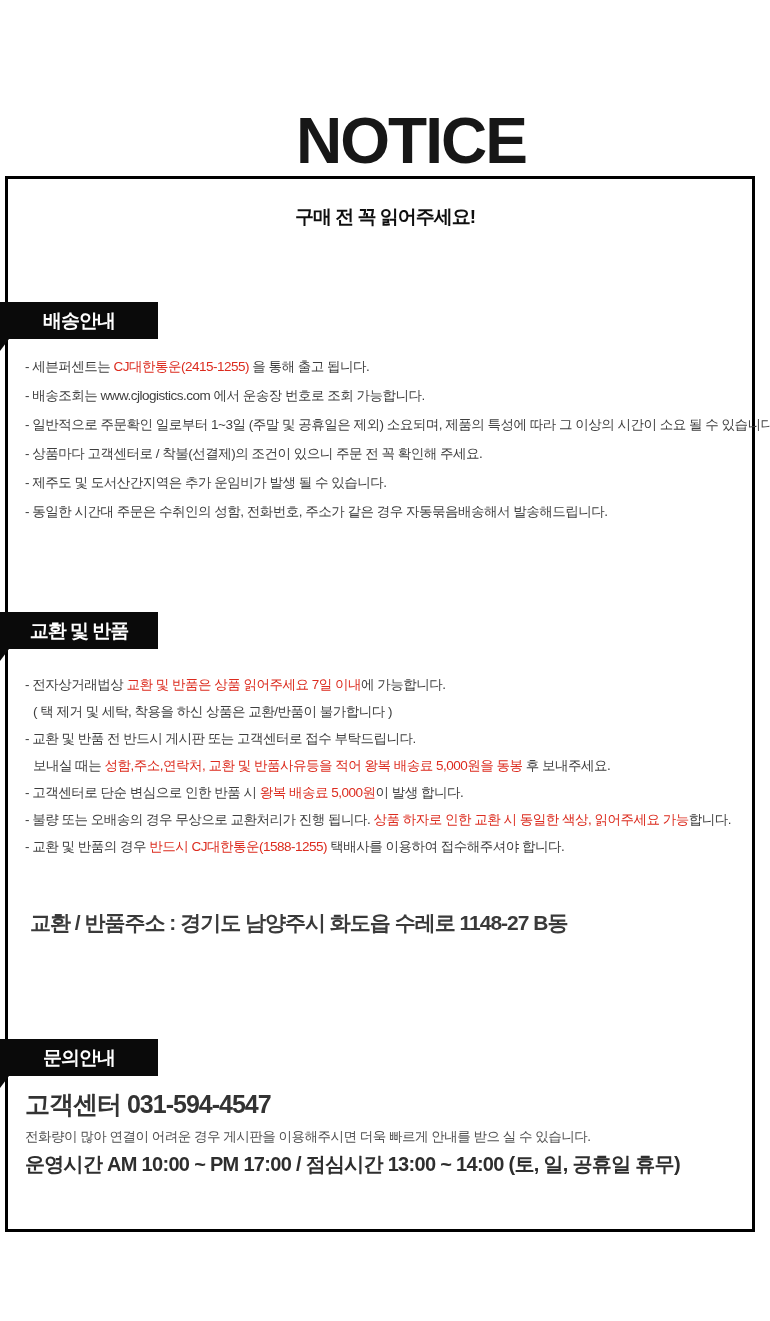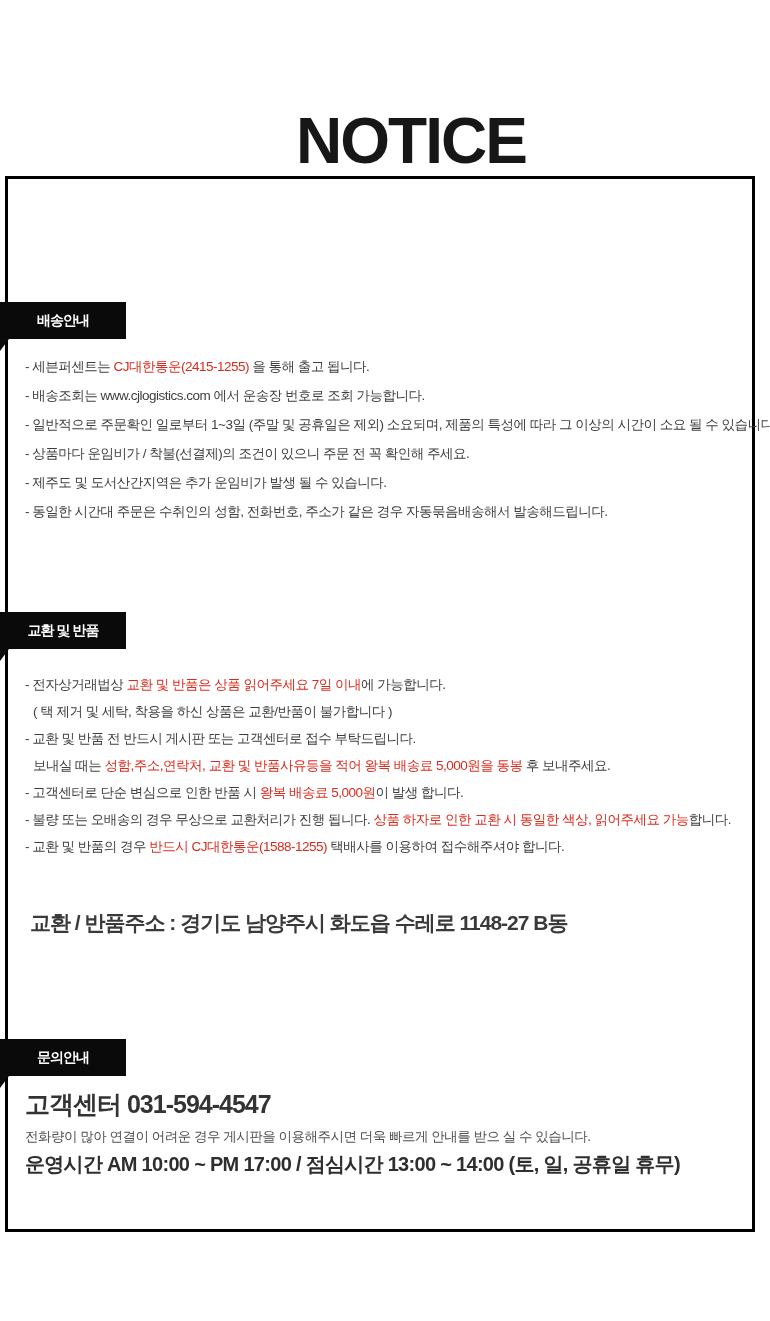--- a/index.html
+++ b/index.html
@@ -15,22 +15,22 @@
   }
   .frame {
     position:absolute; left:5px; top:176px; width:750px; height:1056px;
     border:3px solid #000; box-sizing:border-box; background:#fff; z-index:0;
   }
   .subtitle {
     position:absolute; top:204px; left:0; width:100%; text-align:center;
     font-size:19px; font-weight:bold; color:#0f0f0f; letter-spacing:-1px; z-index:1;
   }
   .ribbon {
-    position:absolute; left:0; width:126px; height:37px; background:#0a0a0a;
-    color:#fff; font-weight:bold; font-size:14px; letter-spacing:-1px;
+    position:absolute; left:0; width:158px; height:37px; background:#0a0a0a;
+    color:#fff; font-weight:bold; font-size:19px; letter-spacing:-1px;
     display:flex; align-items:center; justify-content:center; z-index:3;
   }
   .ribbon::after {
     content:""; position:absolute; left:0; top:37px; width:0; height:0;
     border-top:12px solid #0a0a0a; border-right:9px solid transparent;
   }
   .lines { position:absolute; left:25px; right:10px; font-size:13.5px;
     letter-spacing:-0.5px; color:#3e3e3e; z-index:2; }
   .lines .line { white-space:nowrap; }
   .lh29 .line { line-height:29px; }
@@ -56,27 +56,28 @@
 </style>
 </head>
 <body>
 
 <div class="page">
 
   <div class="notice-title">NOTICE</div>
 
   <div class="frame"></div>
 
+  <div class="subtitle">구매 전 꼭 읽어주세요!</div>
 
   <div class="ribbon" style="top:302px">배송안내</div>
   <div class="lines lh29" style="top:352px">
       <div class="line"><span>- 세븐퍼센트는 </span><span class="red">CJ대한통운(2415-1255)</span><span> 을 통해 출고 됩니다.</span></div>
       <div class="line"><span>- 배송조회는 www.cjlogistics.com 에서 운송장 번호로 조회 가능합니다.</span></div>
       <div class="line"><span>- 일반적으로 주문확인 일로부터 1~3일 (주말 및 공휴일은 제외) 소요되며, 제품의 특성에 따라 그 이상의 시간이 소요 될 수 있습니다.</span></div>
-      <div class="line"><span>- 상품마다 운임비가 / 착불(선결제)의 조건이 있으니 주문 전 꼭 확인해 주세요.</span></div>
+      <div class="line"><span>- 상품마다 고객센터로 / 착불(선결제)의 조건이 있으니 주문 전 꼭 확인해 주세요.</span></div>
       <div class="line"><span>- 제주도 및 도서산간지역은 추가 운임비가 발생 될 수 있습니다.</span></div>
       <div class="line"><span>- 동일한 시간대 주문은 수취인의 성함, 전화번호, 주소가 같은 경우 자동묶음배송해서 발송해드립니다.</span></div>
     </div>
 
   <div class="ribbon" style="top:612px">교환 및 반품</div>
   <div class="lines lh27" style="top:671px">
       <div class="line"><span>- 전자상거래법상 </span><span class="red">교환 및 반품은 상품 읽어주세요 7일 이내</span><span>에 가능합니다.</span></div>
       <div class="line indent"><span>( 택 제거 및 세탁, 착용을 하신 상품은 교환/반품이 불가합니다 )</span></div>
       <div class="line"><span>- 교환 및 반품 전 반드시 게시판 또는 고객센터로 접수 부탁드립니다.</span></div>
       <div class="line indent"><span>보내실 때는 </span><span class="red">성함,주소,연락처, 교환 및 반품사유등을 적어 왕복 배송료 5,000원을 동봉</span><span> 후 보내주세요.</span></div>

